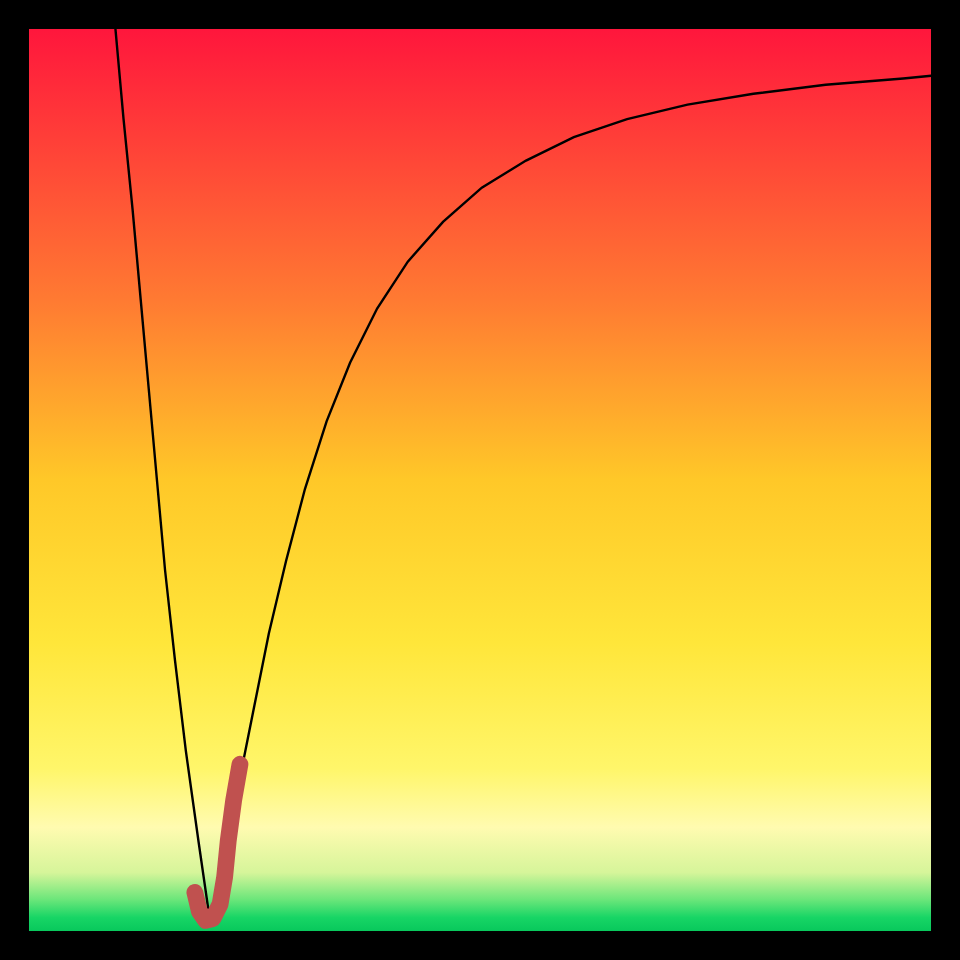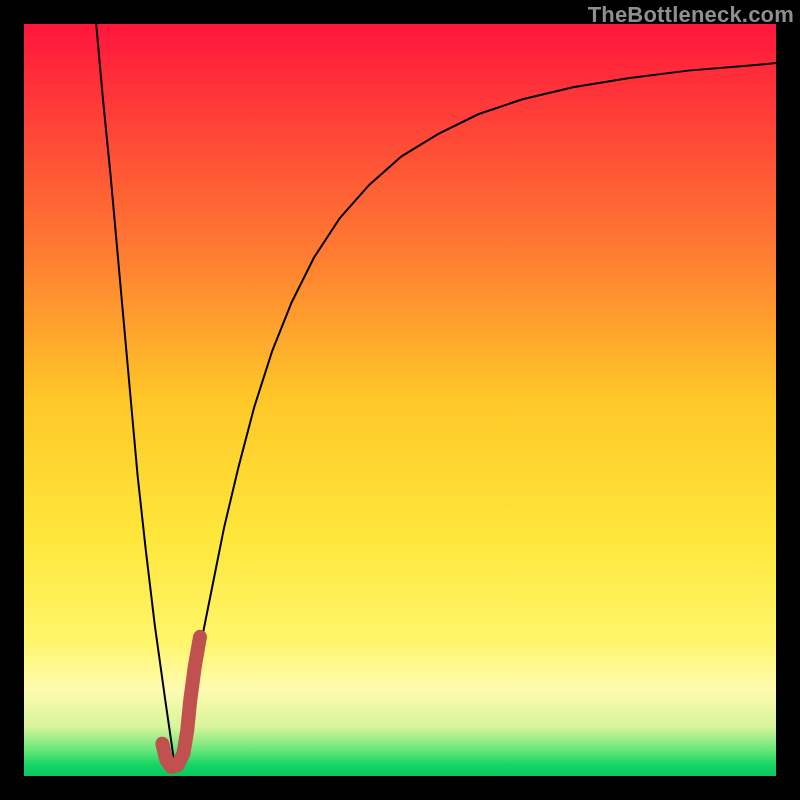--- a/index.html
+++ b/index.html
@@ -75,14 +75,13 @@
       </defs>
       <rect x="0" y="0" width="100" height="100" fill="url(#bg)"></rect>
     </svg>
 
     <svg class="curves" viewBox="0 0 100 100" preserveAspectRatio="none">
       <path fill="none" vector-effect="non-scaling-stroke" d="M9.600 0.000 L10.500 10.000 L11.500 20.000 L12.400 30.000 L13.300 40.000 L14.200 50.000 L15.100 60.000 L16.200 70.000 L17.400 80.000 L18.800 90.000 L20.100 99.000 L20.900 96.000 L22.100 90.000 L23.400 83.000 L25.000 75.000 L26.600 67.000 L28.500 59.000 L30.600 51.000 L33.000 43.500 L35.600 37.000 L38.600 31.000 L42.000 25.800 L45.900 21.400 L50.200 17.600 L55.100 14.600 L60.400 12.000 L66.300 10.000 L73.000 8.400 L80.300 7.200 L88.300 6.200 L96.900 5.500 L100.000 5.200" stroke="#000000" stroke-width="2"></path>
       <path fill="none" vector-effect="non-scaling-stroke" d="M18.400 95.700 L18.900 97.800 L19.600 98.800 L20.400 98.600 L21.200 97.000 L21.700 94.000 L22.100 90.000 L22.700 85.500 L23.400 81.500" stroke="#c0514f" stroke-width="14" stroke-linecap="round" stroke-linejoin="round"></path>
     </svg>
   </div>
 
-  <div class="watermark">TheBottleneck.com</div>
 </div>
 
 </body></html>

